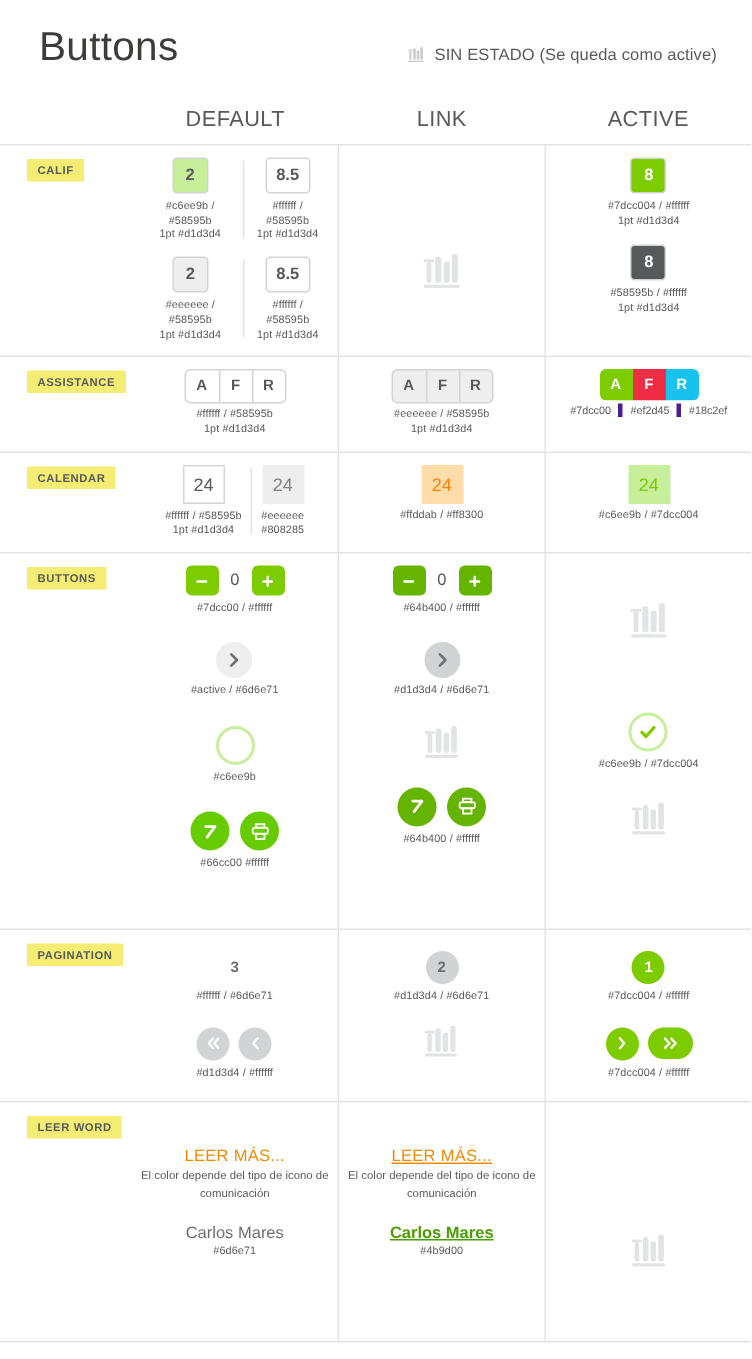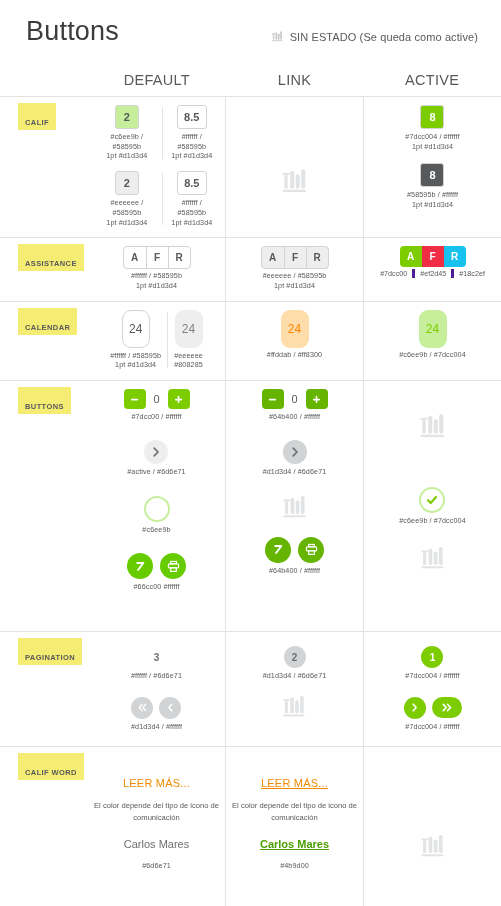--- a/index.html
+++ b/index.html
@@ -48,21 +48,21 @@
   .labelcell {
     width: 88px; flex: none; position: relative; padding-top: 6px;
   }
   .badge {
     display: inline-block;
     background: #f5ec73;
     color: #58595b;
     font-size: 7.5px;
     font-weight: bold;
     letter-spacing: .4px;
-    padding: 15px 7px 3px 7px;
+    padding: 3px 7px 3px 7px;
     margin-left: 18px;
   }
   .cell {
     flex: 1 1 0;
     border-left: 1px solid #e3e3e3;
     padding: 8px 4px 10px 4px;
     display: flex; flex-direction: column; align-items: center;
     justify-content: flex-start;
     gap: 2px;
   }
@@ -105,23 +105,23 @@
   .afr.plain .seg + .seg { border-left: 1px solid #d1d3d4; }
   .afr.hover { border: 1px solid #d1d3d4; background: #eeeeee; }
   .afr.hover .seg + .seg { border-left: 1px solid #d1d3d4; }
   .afr.active .seg { color: #ffffff; }
   .afr-specs { display: flex; font-size: 7.2px; }
   .afr-specs span { padding: 0 5px; text-align: center; }
   .afr-specs span + span { border-left: 3px solid #4c1d95; }
 
   
   .cal {
-    width: 28px; height: 38px;
+    width: 28px; height: 26px;
     display: flex; align-items: center; justify-content: center;
-    font-size: 12px; border-radius: 9px;
+    font-size: 12px; border-radius: 1px;
   }
   .cal.c-white { background: #ffffff; color: #58595b; border: 1px solid #d1d3d4; }
   .cal.c-grey  { background: #eeeeee; color: #808285; }
   .cal.c-or    { background: #ffddab; color: #ff8300; }
   .cal.c-gr    { background: #c6ee9b; color: #7dcc00; }
 
   
   .stepper { display: flex; align-items: center; gap: 5px; }
   .sbtn {
     width: 22px; height: 20px; border-radius: 4px;
@@ -160,21 +160,21 @@
     padding: 0 7px;
   }
   .pgpill.c-g { background: #7dcc00; }
 
   
   .lw-more { font-size: 11px; color: #f18a00; font-weight: 400; letter-spacing: .2px; }
   .lw-more.u { text-decoration: underline; }
   .lw-desc { font-size: 7.6px; color: #58595b; text-align: center; line-height: 1.5; max-width: 125px; }
   .lw-name { font-size: 11px; color: #6d6e71; }
   .lw-name.green { color: #4b9d00; font-weight: bold; text-decoration: underline; }
-  .lw-block { display: flex; flex-direction: column; align-items: center; gap: 11px; justify-content: flex-end; }
+  .lw-block { display: flex; flex-direction: column; align-items: center; gap: 1px; justify-content: flex-end; }
   .lw-block + .lw-block { margin-top: 13px; }
 </style>
 </head>
 <body>
 
 <div class="page">
 
   <div class="header">
     <div class="title">Buttons</div>
     <div class="nostate">
@@ -574,21 +574,21 @@
                 </svg>
             </div>
           </div>
           <div class="spec">#7dcc004 / #ffffff</div>
         </div>
       </div>
     </div>
 
     <div class="row" style="min-height:160px">
       <div class="labelcell">
-        <span class="badge">CALIF WORD</span>
+        <span class="badge">LEER WORD</span>
       </div>
 
       <div class="cell noborder">
         <div class="lw-block" style="margin-top:22px">
           <div class="lw-more">LEER MÁS...</div>
           <div class="lw-desc">El color depende del tipo de icono de comunicación</div>
         </div>
         <div class="lw-block">
           <div class="lw-name">Carlos Mares</div>
           <div class="spec">#6d6e71</div>

